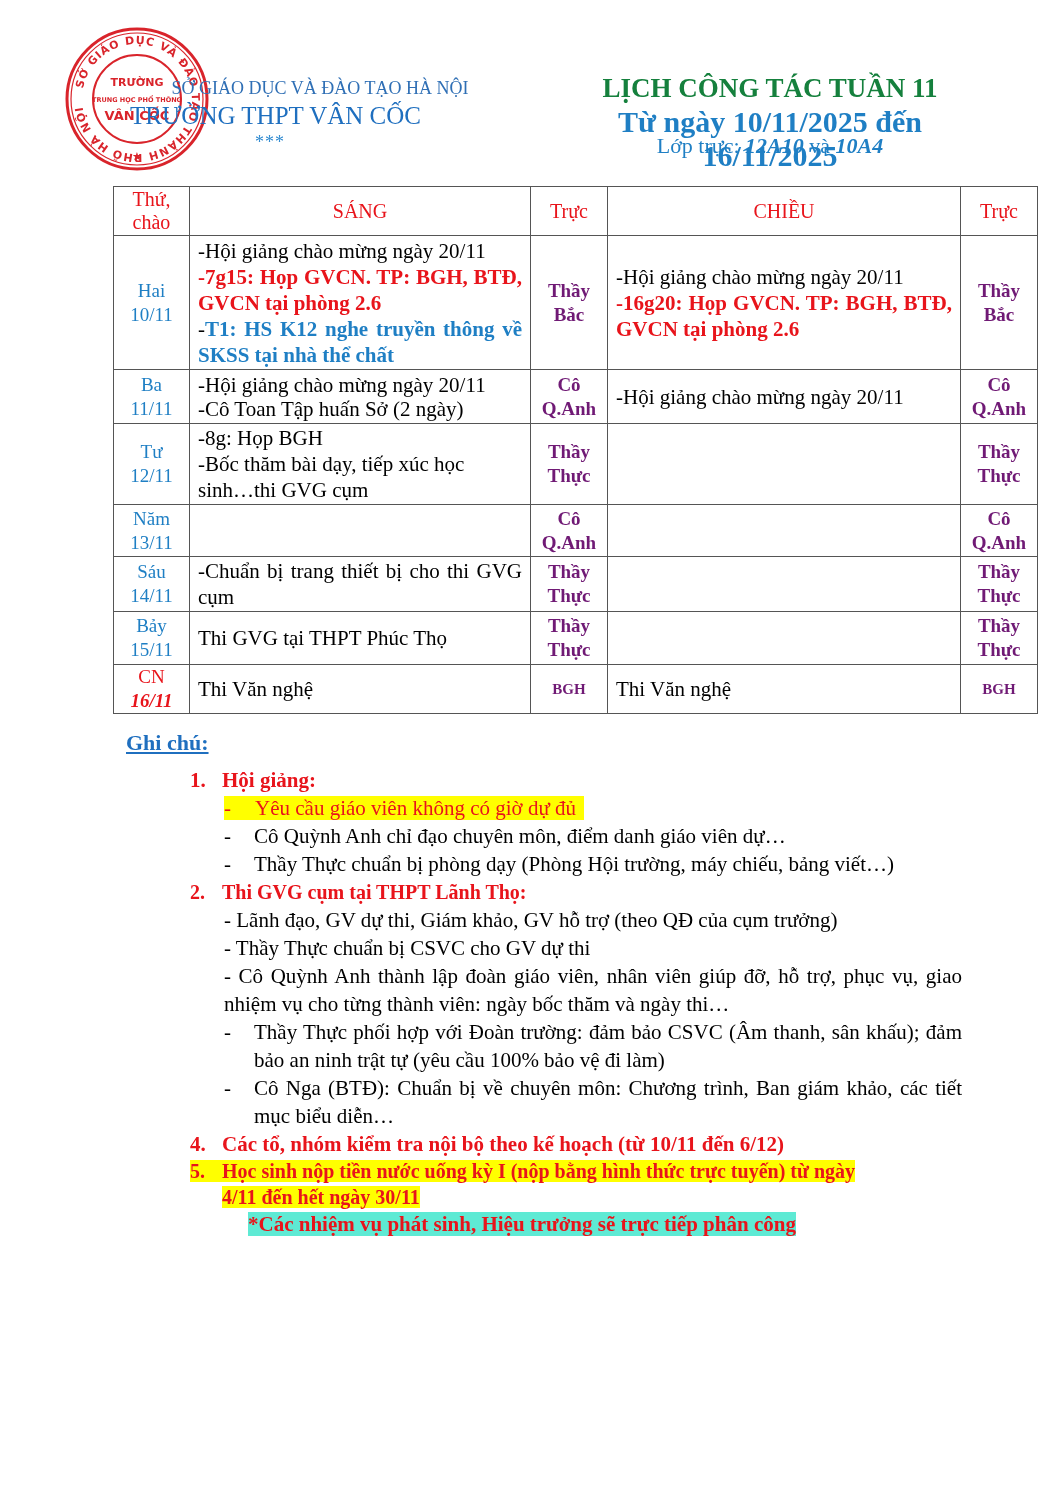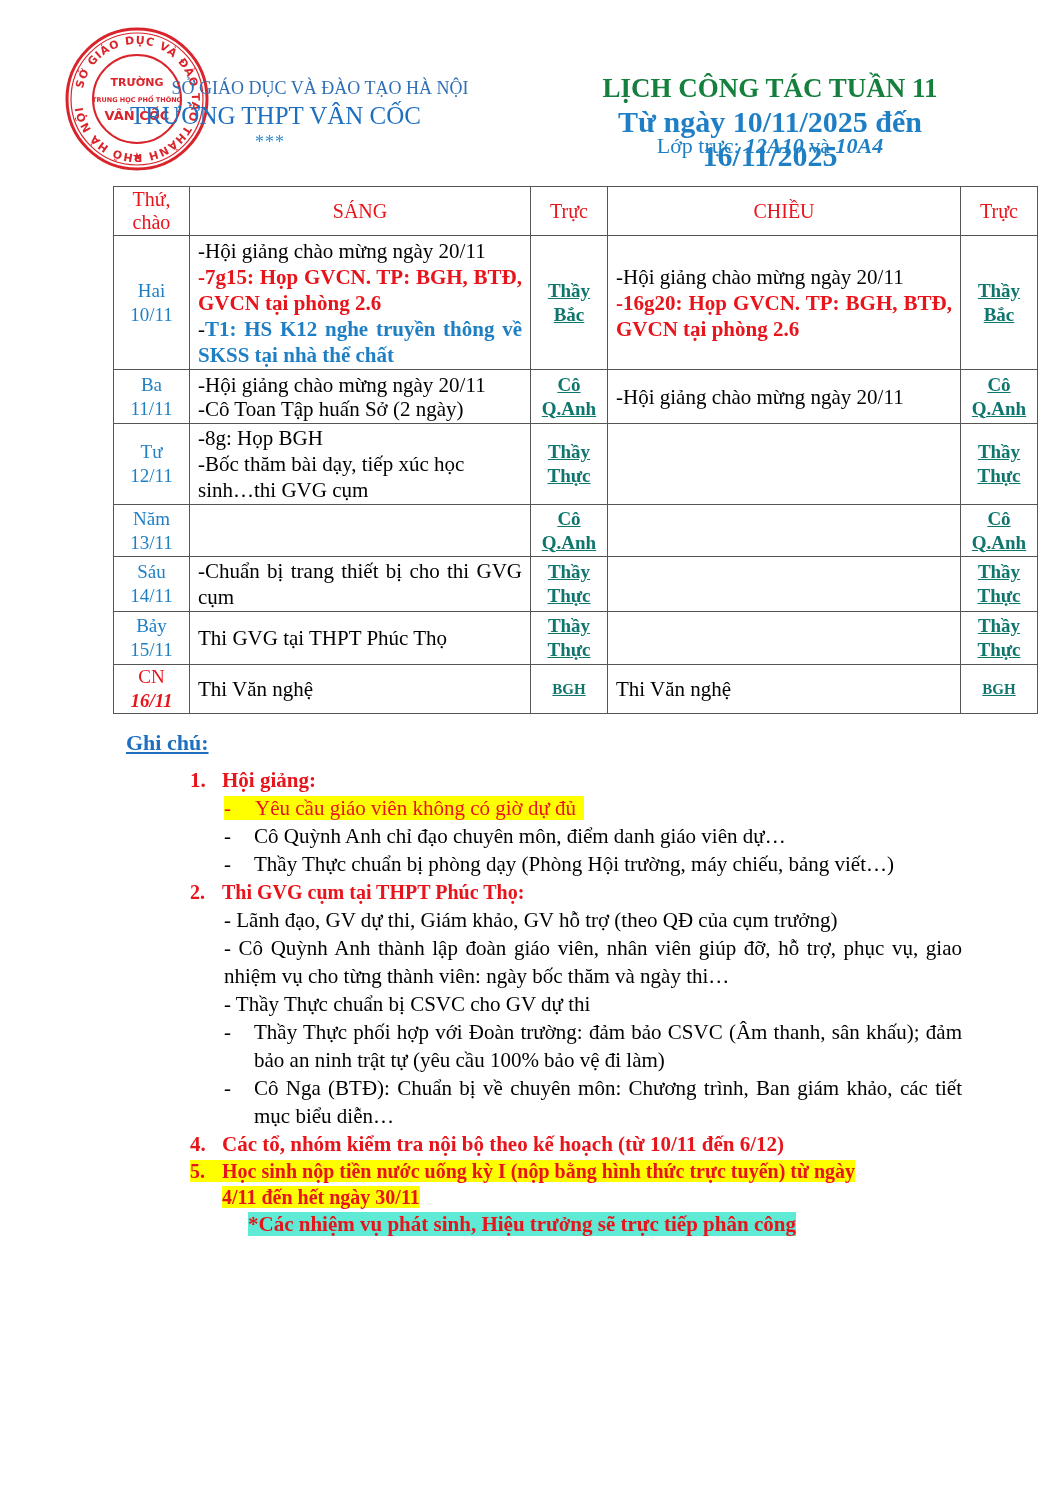--- a/index.html
+++ b/index.html
@@ -17,21 +17,21 @@
 
   .hdr-r1 { left: 560px; top: 73px; width: 420px; font-size: 27px; text-align:center; color: #15803d; font-weight: bold; }
   .hdr-r2 { left: 560px; top: 105px; width: 420px; font-size: 30px; text-align:center; color: #1f7fc4; font-weight: bold; }
   .hdr-r3 { left: 560px; top: 133px; width: 420px; font-size: 22px; text-align:center; color: #1f7fc4; }
 
   table.sched { position: absolute; left: 113px; top: 186px; width: 924px; border-collapse: collapse; table-layout: fixed; border-radius: 30px; }
   table.sched td, table.sched th { border: 1.5px solid #555; padding: 0 8px; vertical-align: middle; }
   table.sched th { font-weight: normal; color: #e8141b; font-size: 20px; text-align: center; height: 48px; line-height: 23px; }
   .c-day { text-align: center; color: #1f7fc4; font-size: 19px; line-height: 24px; padding: 0 !important; }
   .c-act { font-size: 21px; line-height: 26px; text-align: justify; }
-  .c-duty { text-align: center; color: #0f766e; font-weight: bold; font-size: 19px; line-height: 24px; padding: 0 !important; text-decoration: underline; }
+  .c-duty { text-align: center; color: #701a75; font-weight: bold; font-size: 19px; line-height: 24px; padding: 0 !important; }
   .c-duty.small { font-size: 15px; }
   .act-line { display: block; }
   .act-red { color: #e8141b; font-weight: bold; }
   .act-blue { color: #1f7fc4; font-weight: bold; }
   .cn { color: #e8141b; }
 
   .notes-title { left: 126px; top: 730px; font-size: 22px; color: #1f6fbf; font-weight: bold; text-decoration: underline; }
   .note-head { font-size: 21px; font-weight: bold; color: #e8141b; }
   .note-num { display: inline-block; width: 32px; }
   .notes-wrap { position: absolute; left: 190px; top: 766px; width: 772px; font-size: 21px; line-height: 28px; }
@@ -175,24 +175,24 @@
 
 <div class="notes-wrap">
 
   <div class="note-head"><span class="note-num">1.</span><span>Hội giảng:</span></div>
   <div class="dash-item" style="padding-left:0;margin-left:34px;">
     <span class="hl-yellow red" style="padding-right:8px;"><span>-</span><span style="display:inline-block;width:24px"></span><span>Yêu cầu giáo viên không có giờ dự đủ</span></span>
   </div>
   <div class="dash-item"><span class="dash">-</span><span>Cô Quỳnh Anh chỉ đạo chuyên môn, điểm danh giáo viên dự…</span></div>
   <div class="dash-item"><span class="dash">-</span><span>Thầy Thực chuẩn bị phòng dạy (Phòng Hội trường, máy chiếu, bảng viết…)</span></div>
 
-  <div class="note-head tight"><span class="note-num">2.</span><span>Thi GVG cụm tại THPT Phúc Thọ:</span></div>
+  <div class="note-head tight"><span class="note-num">2.</span><span>Thi GVG cụm tại THPT Lãnh Thọ:</span></div>
   <div class="plain-item">- Lãnh đạo, GV dự thi, Giám khảo, GV hỗ trợ (theo QĐ của cụm trưởng)</div>
+  <div class="plain-item">- Thầy Thực chuẩn bị CSVC cho GV dự thi</div>
   <div class="plain-item">- Cô Quỳnh Anh thành lập đoàn giáo viên, nhân viên giúp đỡ, hỗ trợ, phục vụ, giao nhiệm vụ cho từng thành viên: ngày bốc thăm và ngày thi…</div>
-  <div class="plain-item">- Thầy Thực chuẩn bị CSVC cho GV dự thi</div>
 
   <div class="dash-item"><span class="dash">-</span><span>Thầy Thực phối hợp với Đoàn trường: đảm bảo CSVC (Âm thanh, sân khấu); đảm bảo an ninh trật tự (yêu cầu 100% bảo vệ đi làm)</span></div>
   <div class="dash-item"><span class="dash">-</span><span>Cô Nga (BTĐ): Chuẩn bị về chuyên môn: Chương trình, Ban giám khảo, các tiết mục biểu diễn…</span></div>
 
   <div class="note-head"><span class="note-num">4.</span><span>Các tổ, nhóm kiểm tra nội bộ theo kế hoạch (từ 10/11 đến 6/12)</span></div>
 
   <div class="note-head tight" style="line-height:26px;">
     <div><span class="hl-yellow"><span class="note-num">5.</span><span>Học sinh nộp tiền nước uống kỳ I (nộp bằng hình thức trực tuyến) từ ngày</span></span></div>
     <div style="padding-left:32px;"><span class="hl-yellow">4/11 đến hết ngày 30/11</span></div>
   </div>

